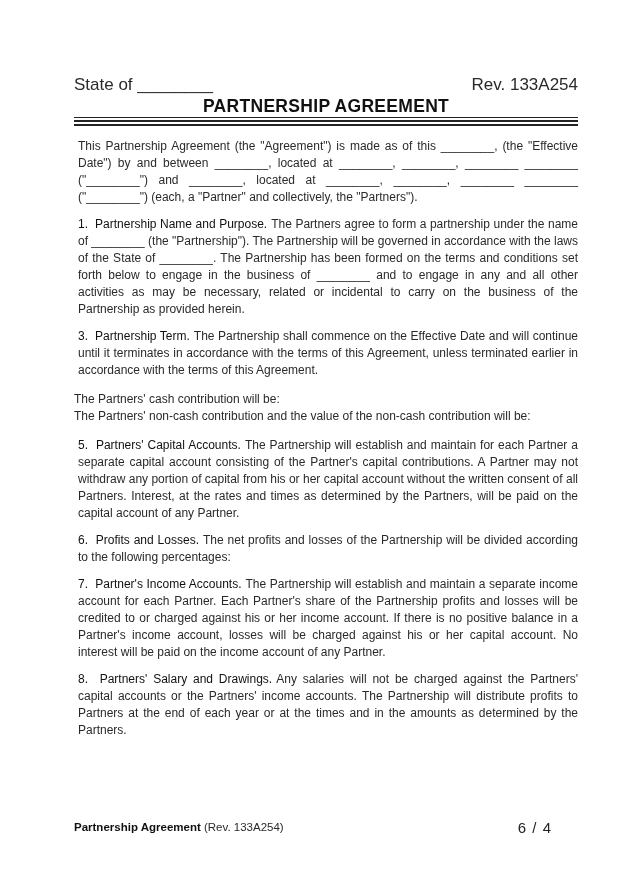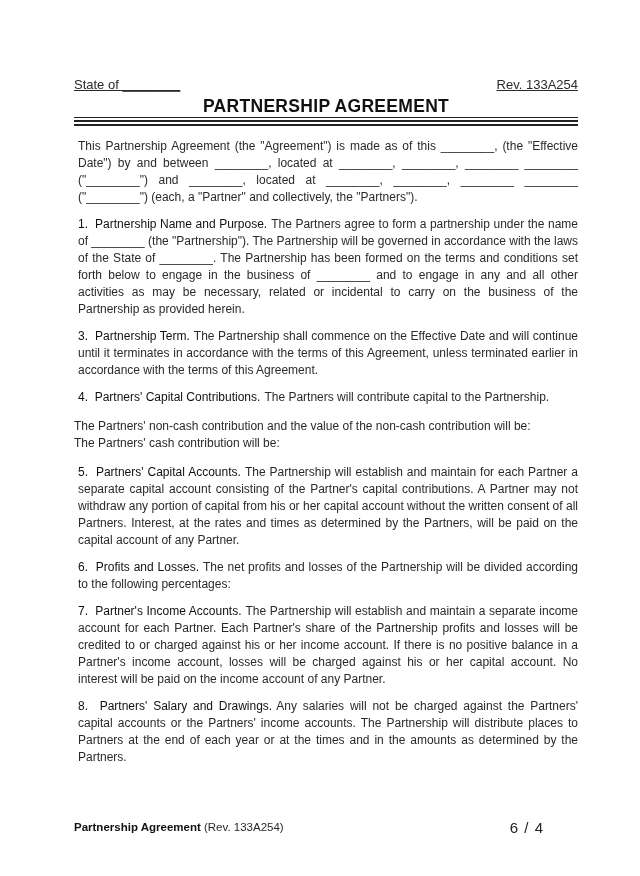--- a/index.html
+++ b/index.html
@@ -12,24 +12,23 @@
     color: #2a2a2a;
     -webkit-font-smoothing: antialiased;
   }
   .page {
     position: absolute; inset: 0;
     padding: 78px 62px 0 74px;
     box-sizing: border-box;
   }
   .doc-header {
     display: flex; justify-content: space-between;
-    font-size: 13px; line-height: 14px;
+    font-size: 17px; line-height: 14px;
     color: #2a2a2a;
     margin-bottom: 5px;
-    text-decoration: underline;
   }
   .title {
     margin: 0;
     text-align: center;
     font-size: 17.5px;
     font-weight: bold;
     letter-spacing: 0.3px;
     color: #111111;
     line-height: 18px;
     padding-bottom: 2px;
@@ -55,21 +54,21 @@
   }
   .contrib {
     margin-top: 12px;
     margin-bottom: 2px;
     font-size: 12px;
     line-height: 17px;
   }
   .sec.after-contrib { margin-top: 12px; }
   .footer {
     position: absolute;
-    left: 74px; right: 70px; top: 820px;
+    left: 74px; right: 62px; top: 820px;
     display: flex;
     justify-content: space-between;
     align-items: flex-start;
     font-size: 11.5px; line-height: 15px;
   }
   .footer .f-bold { font-weight: bold; color: #111111; }
   .footer .page-num {
     font-size: 15px;
     color: #222222;
     padding-right: 26px;
@@ -93,43 +92,40 @@
 
   <p class="para sec">
     <b class="h">1.&nbsp; Partnership Name and Purpose.</b><span>The Partners agree to form a partnership under the name of ________ (the "Partnership"). The Partnership will be governed in accordance with the laws of the State of ________. The Partnership has been formed on the terms and conditions set forth below to engage in the business of ________ and to engage in any and all other activities as may be necessary, related or incidental to carry on the business of the Partnership as provided herein.</span>
   </p>
 
 
   <p class="para sec">
     <b class="h">3.&nbsp; Partnership Term.</b><span>The Partnership shall commence on the Effective Date and will continue until it terminates in accordance with the terms of this Agreement, unless terminated earlier in accordance with the terms of this Agreement.</span>
   </p>
 
-  <p class="para sec">
-    <b class="h">4.&nbsp; Partners' Capital Contributions.</b><span>The Partners will contribute capital to the Partnership.</span>
-  </p>
 
   <div class="contrib">
+    <div>The Partners' cash contribution will be:</div>
     <div>The Partners' non-cash contribution and the value of the non-cash contribution will be:</div>
-    <div>The Partners' cash contribution will be:</div>
   </div>
 
   <p class="para sec after-contrib">
     <b class="h">5.&nbsp; Partners' Capital Accounts.</b><span>The Partnership will establish and maintain for each Partner a separate capital account consisting of the Partner's capital contributions. A Partner may not withdraw any portion of capital from his or her capital account without the written consent of all Partners. Interest, at the rates and times as determined by the Partners, will be paid on the capital account of any Partner.</span>
   </p>
 
   <p class="para sec">
     <b class="h">6.&nbsp; Profits and Losses.</b><span>The net profits and losses of the Partnership will be divided according to the following percentages:</span>
   </p>
 
   <p class="para sec">
     <b class="h">7.&nbsp; Partner's Income Accounts.</b><span>The Partnership will establish and maintain a separate income account for each Partner. Each Partner's share of the Partnership profits and losses will be credited to or charged against his or her income account. If there is no positive balance in a Partner's income account, losses will be charged against his or her capital account. No interest will be paid on the income account of any Partner.</span>
   </p>
 
   <p class="para sec">
-    <b class="h">8.&nbsp; Partners' Salary and Drawings.</b><span>Any salaries will not be charged against the Partners' capital accounts or the Partners' income accounts. The Partnership will distribute places to Partners at the end of each year or at the times and in the amounts as determined by the Partners.</span>
+    <b class="h">8.&nbsp; Partners' Salary and Drawings.</b><span>Any salaries will not be charged against the Partners' capital accounts or the Partners' income accounts. The Partnership will distribute profits to Partners at the end of each year or at the times and in the amounts as determined by the Partners.</span>
   </p>
 
 </div>
 
 <div class="footer">
   <span>
     <span class="f-bold">Partnership Agreement</span>
     <span>(Rev. 133A254)</span>
   </span>
   <span class="page-num">6 / 4</span>

